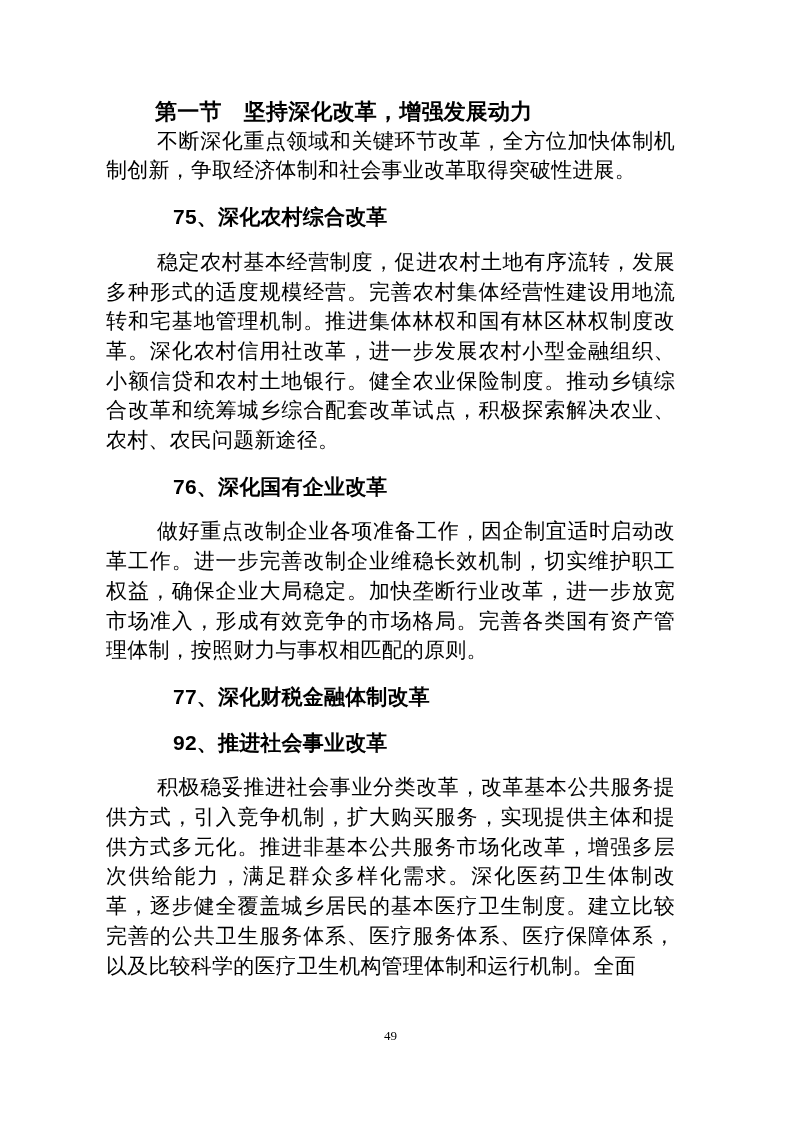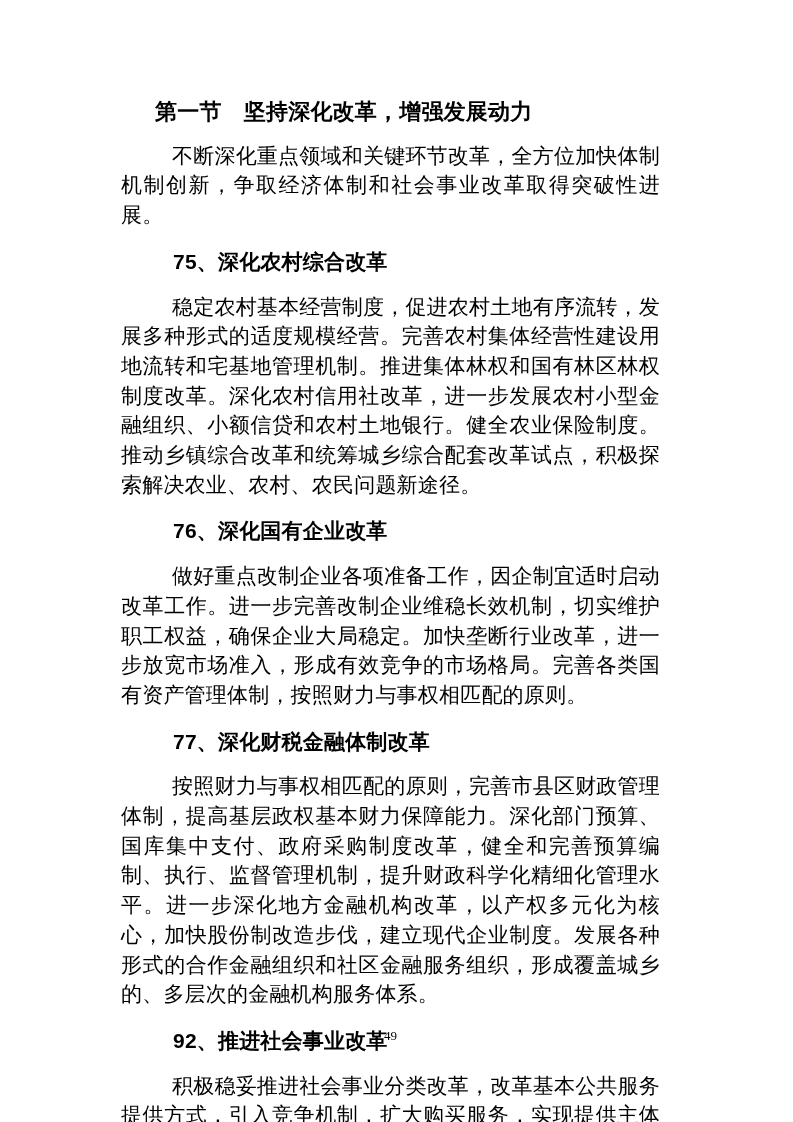--- a/index.html
+++ b/index.html
@@ -15,21 +15,21 @@
     color: #000000;
     overflow: hidden;
   }
   .content {
     position: absolute;
     left: 106px;
     top: 97px;
     width: 569px;
   }
   .body-para {
-    margin: 15px;
+    margin: 0;
     font-family: "Liberation Serif", "DejaVu Serif", serif;
     font-size: 21px;
     line-height: 29.7px;
     text-align: justify;
     text-indent: 51px;
     word-break: break-all;
     overflow-wrap: break-word;
     letter-spacing: 0.2px;
   }
   .section-heading {
@@ -74,21 +74,20 @@
 
     <p class="body-para">不断深化重点领域和关键环节改革，全方位加快体制机制创新，争取经济体制和社会事业改革取得突破性进展。</p>
 
     <h3 class="numbered-heading">75、深化农村综合改革</h3>
     <p class="body-para">稳定农村基本经营制度，促进农村土地有序流转，发展多种形式的适度规模经营。完善农村集体经营性建设用地流转和宅基地管理机制。推进集体林权和国有林区林权制度改革。深化农村信用社改革，进一步发展农村小型金融组织、小额信贷和农村土地银行。健全农业保险制度。推动乡镇综合改革和统筹城乡综合配套改革试点，积极探索解决农业、农村、农民问题新途径。</p>
 
     <h3 class="numbered-heading">76、深化国有企业改革</h3>
     <p class="body-para">做好重点改制企业各项准备工作，因企制宜适时启动改革工作。进一步完善改制企业维稳长效机制，切实维护职工权益，确保企业大局稳定。加快垄断行业改革，进一步放宽市场准入，形成有效竞争的市场格局。完善各类国有资产管理体制，按照财力与事权相匹配的原则。</p>
 
     <h3 class="numbered-heading">77、深化财税金融体制改革</h3>
-    <p class="body-para">按照财力与事权相匹配的原则，完善市县区财政管理体制，提高基层政权基本财力保障能力。深化部门预算、国库集中支付、政府采购制度改革，健全和完善预算编制、执行、监督管理机制，提升财政科学化精细化管理水平。进一步深化地方金融机构改革，以产权多元化为核心，加快股份制改造步伐，建立现代企业制度。发展各种形式的合作金融组织和社区金融服务组织，形成覆盖城乡的、多层次的金融机构服务体系。</p>
 
     <h3 class="numbered-heading">92、推进社会事业改革</h3>
     <p class="body-para">积极稳妥推进社会事业分类改革，改革基本公共服务提供方式，引入竞争机制，扩大购买服务，实现提供主体和提供方式多元化。推进非基本公共服务市场化改革，增强多层次供给能力，满足群众多样化需求。深化医药卫生体制改革，逐步健全覆盖城乡居民的基本医疗卫生制度。建立比较完善的公共卫生服务体系、医疗服务体系、医疗保障体系，以及比较科学的医疗卫生机构管理体制和运行机制。全面</p>
 
   </div>
 
   <div class="page-number">49</div>
 </div>
 
 </body></html>

